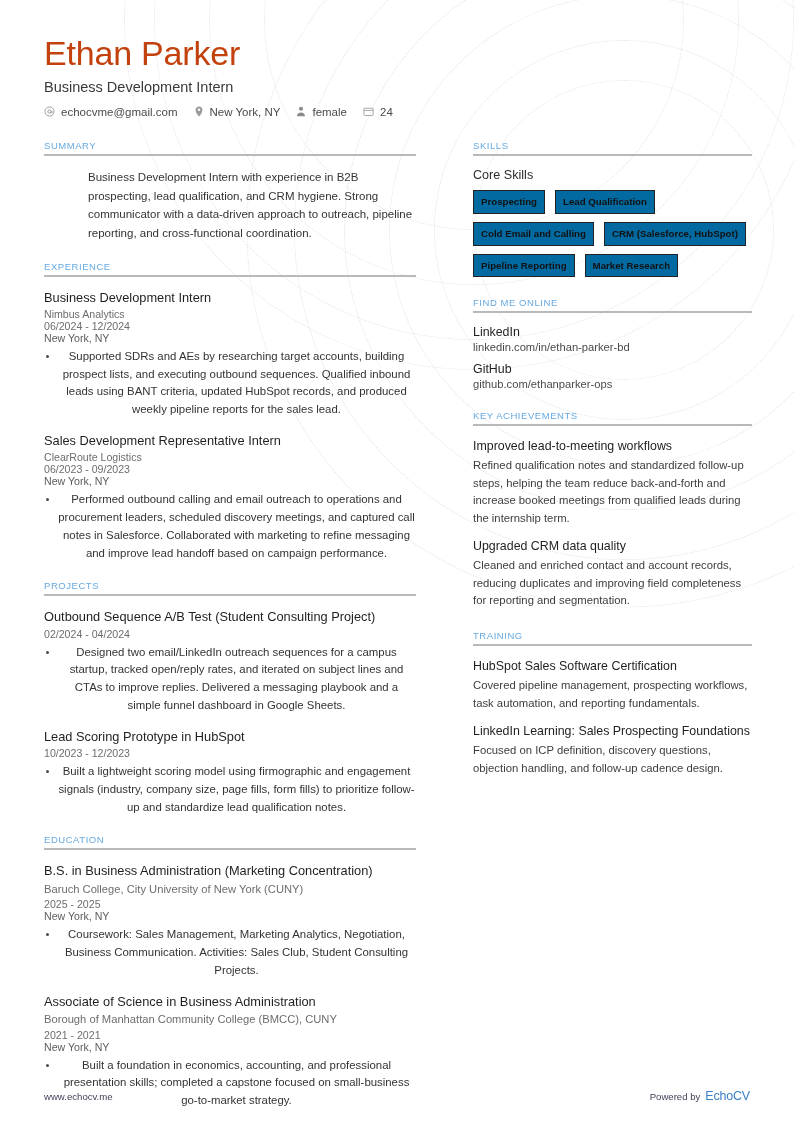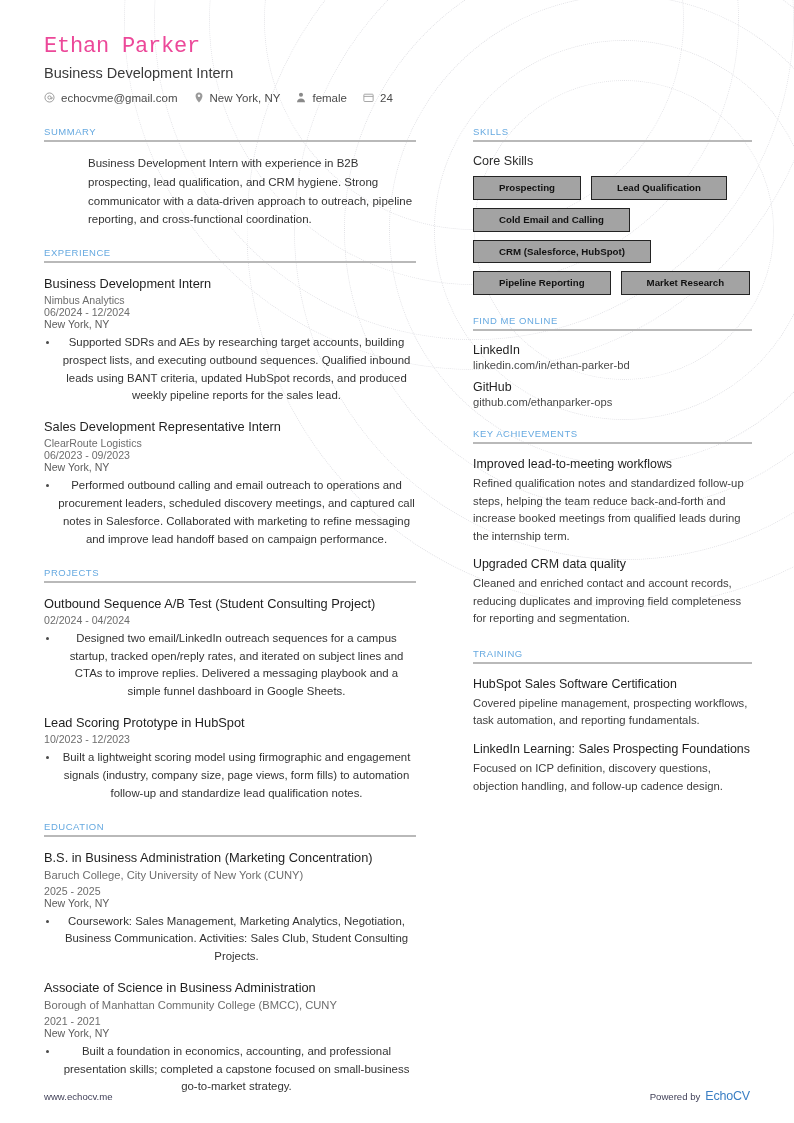--- a/index.html
+++ b/index.html
@@ -20,22 +20,22 @@
     left:50%; top:50%; transform:translate(-50%,-50%);
   }
   .bg-rings2 { position:absolute; top:-330px; right:-30px; width:700px; height:700px; pointer-events:none; z-index:0; }
   .bg-rings2 .ring { position:absolute; border-radius:50%; border:1.5px dotted #e4e4e8;
     left:50%; top:50%; transform:translate(-50%,-50%); }
 
   .content { position:relative; z-index:2; padding: 34px 44px 0 44px; }
 
   
   .name {
-    font-size: 22px; font-weight: 400; letter-spacing: -0.2px;
-    color: #ec4899; line-height: 1.15; margin-bottom: 6px; font-family: Liberation Mono, monospace;
+    font-size: 34px; font-weight: 400; letter-spacing: -0.2px;
+    color: #c2410c; line-height: 1.15; margin-bottom: 6px;
   }
   .headline { font-size: 14.5px; color: #3a3a3a; font-weight:400; margin-bottom: 11px; }
   .contact-row { display:flex; align-items:center; gap: 16px; font-size: 11.5px; color:#4a4a4a; }
   .contact-item { display:flex; align-items:flex-start; gap:6px; white-space:nowrap; }
   .contact-item svg { display:block; flex:none; }
 
   
   .cols { display:flex; gap: 0; margin-top: 22px; align-items:flex-start; }
   .col-left { width: 372px; flex:none; }
   .col-gap { width: 57px; flex:none; }
@@ -68,23 +68,23 @@
   }
   ul.bullets li::before {
     content:""; position:absolute; left:2px; top:7px;
     width:3px; height:3px; border-radius:50%; background:#4a4a4a;
   }
 
   
   .skill-group-label { font-size: 12.6px; color:#2d2d2d; margin-bottom: 8px; }
   .chips { display:flex; flex-wrap:wrap; gap: 8px 10px; }
   .chip {
-    border: 1px solid #232323; background:#a3a3a3;
+    border: 1px solid #232323; background:#0369a1;
     font-size: 9.7px; font-weight: 700; color:#111;
-    padding: 6px 25px; line-height:1; white-space:nowrap;
+    padding: 6px 7px; line-height:1; white-space:nowrap;
   }
 
   
   .link-entry { margin-bottom: 9px; }
   .link-label { font-size: 12.4px; color:#1f1f1f; margin-bottom: 2px; }
   .link-url { font-size: 11.2px; color:#4a4a4a; word-break: break-all; }
 
   
   .ach { margin-bottom: 11px; }
   .ach:last-child { margin-bottom:0; }
@@ -225,21 +225,21 @@
             <div class="entry-dates-only">02/2024 - 04/2024</div>
             <ul class="bullets">
               <li>Designed two email/LinkedIn outreach sequences for a campus startup, tracked open/reply rates, and iterated on subject lines and CTAs to improve replies. Delivered a messaging playbook and a simple funnel dashboard in Google Sheets.</li>
             </ul>
           </div>
 
           <div class="entry">
             <div class="entry-title">Lead Scoring Prototype in HubSpot</div>
             <div class="entry-dates-only">10/2023 - 12/2023</div>
             <ul class="bullets">
-              <li>Built a lightweight scoring model using firmographic and engagement signals (industry, company size, page views, form fills) to automation follow-up and standardize lead qualification notes.</li>
+              <li>Built a lightweight scoring model using firmographic and engagement signals (industry, company size, page fills, form fills) to prioritize follow-up and standardize lead qualification notes.</li>
             </ul>
           </div>
         </div>
 
         <div class="sec" style="margin-bottom:18px;">
           <div class="sec-title">EDUCATION</div>
           <div class="sec-rule"></div>
 
           <div class="entry">
             <div class="entry-title">B.S. in Business Administration (Marketing Concentration)</div>

